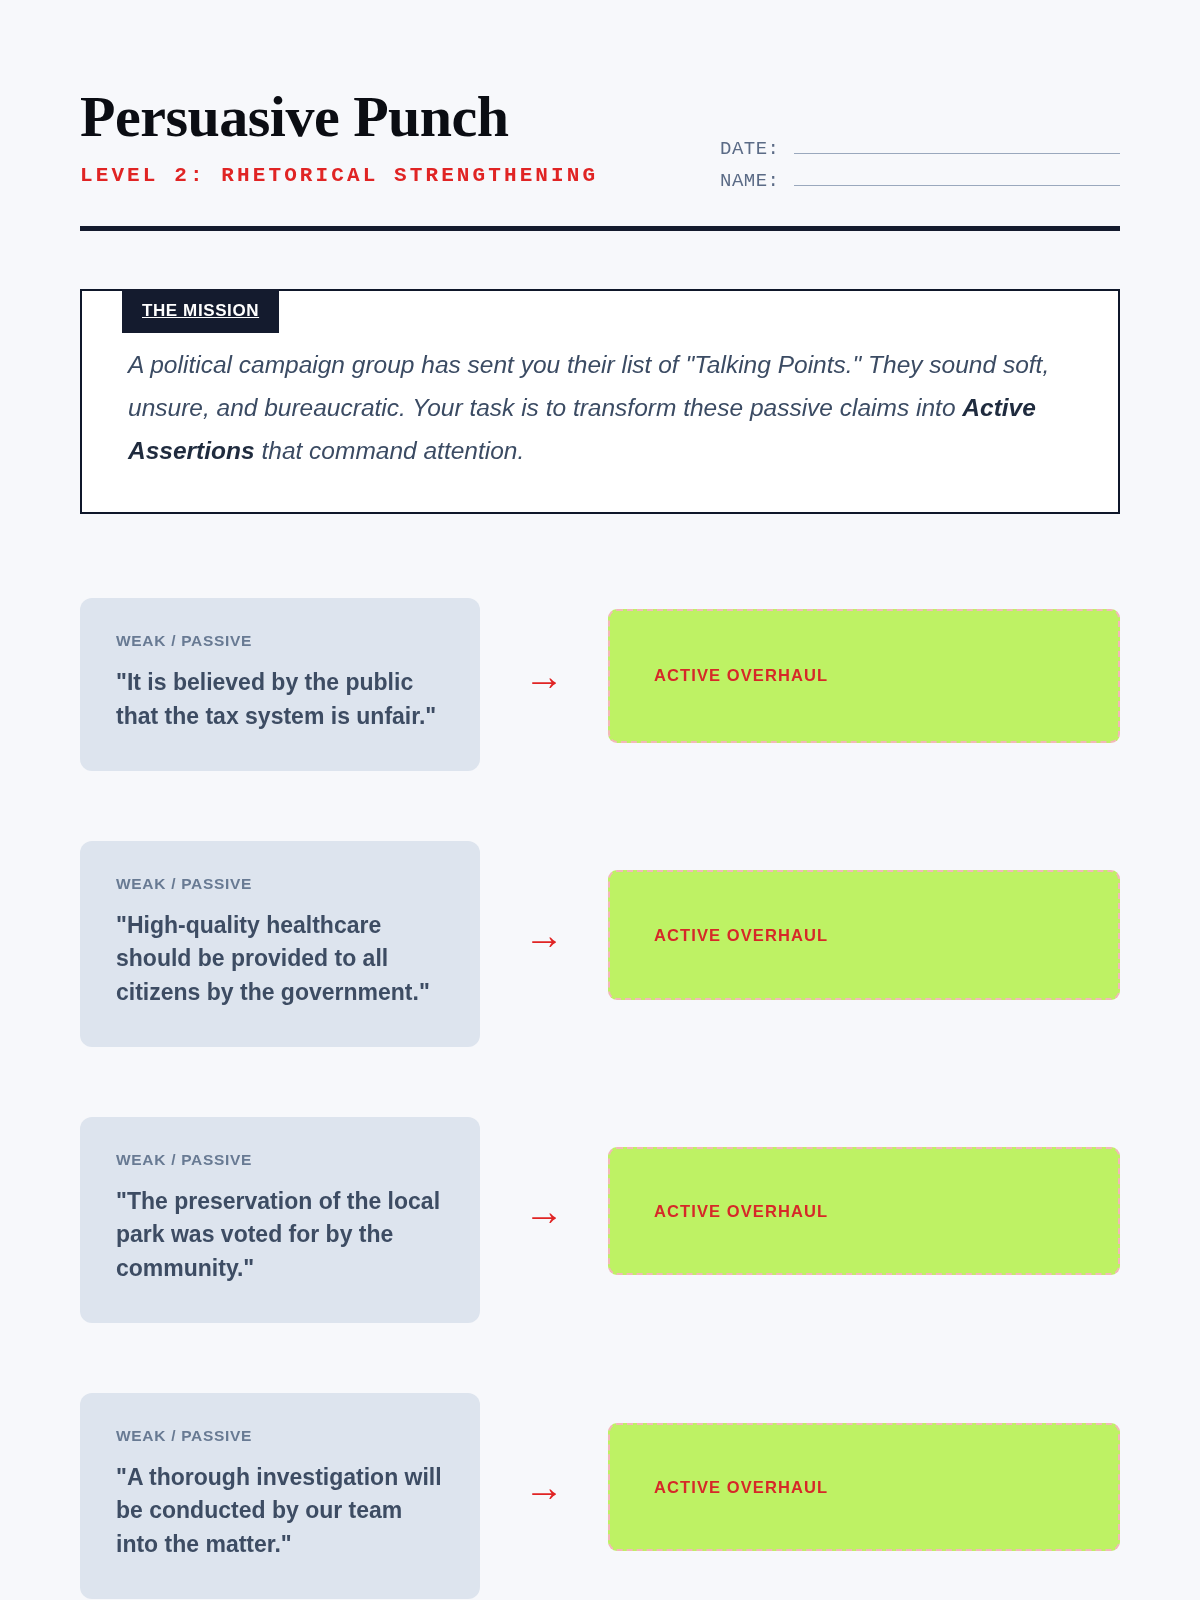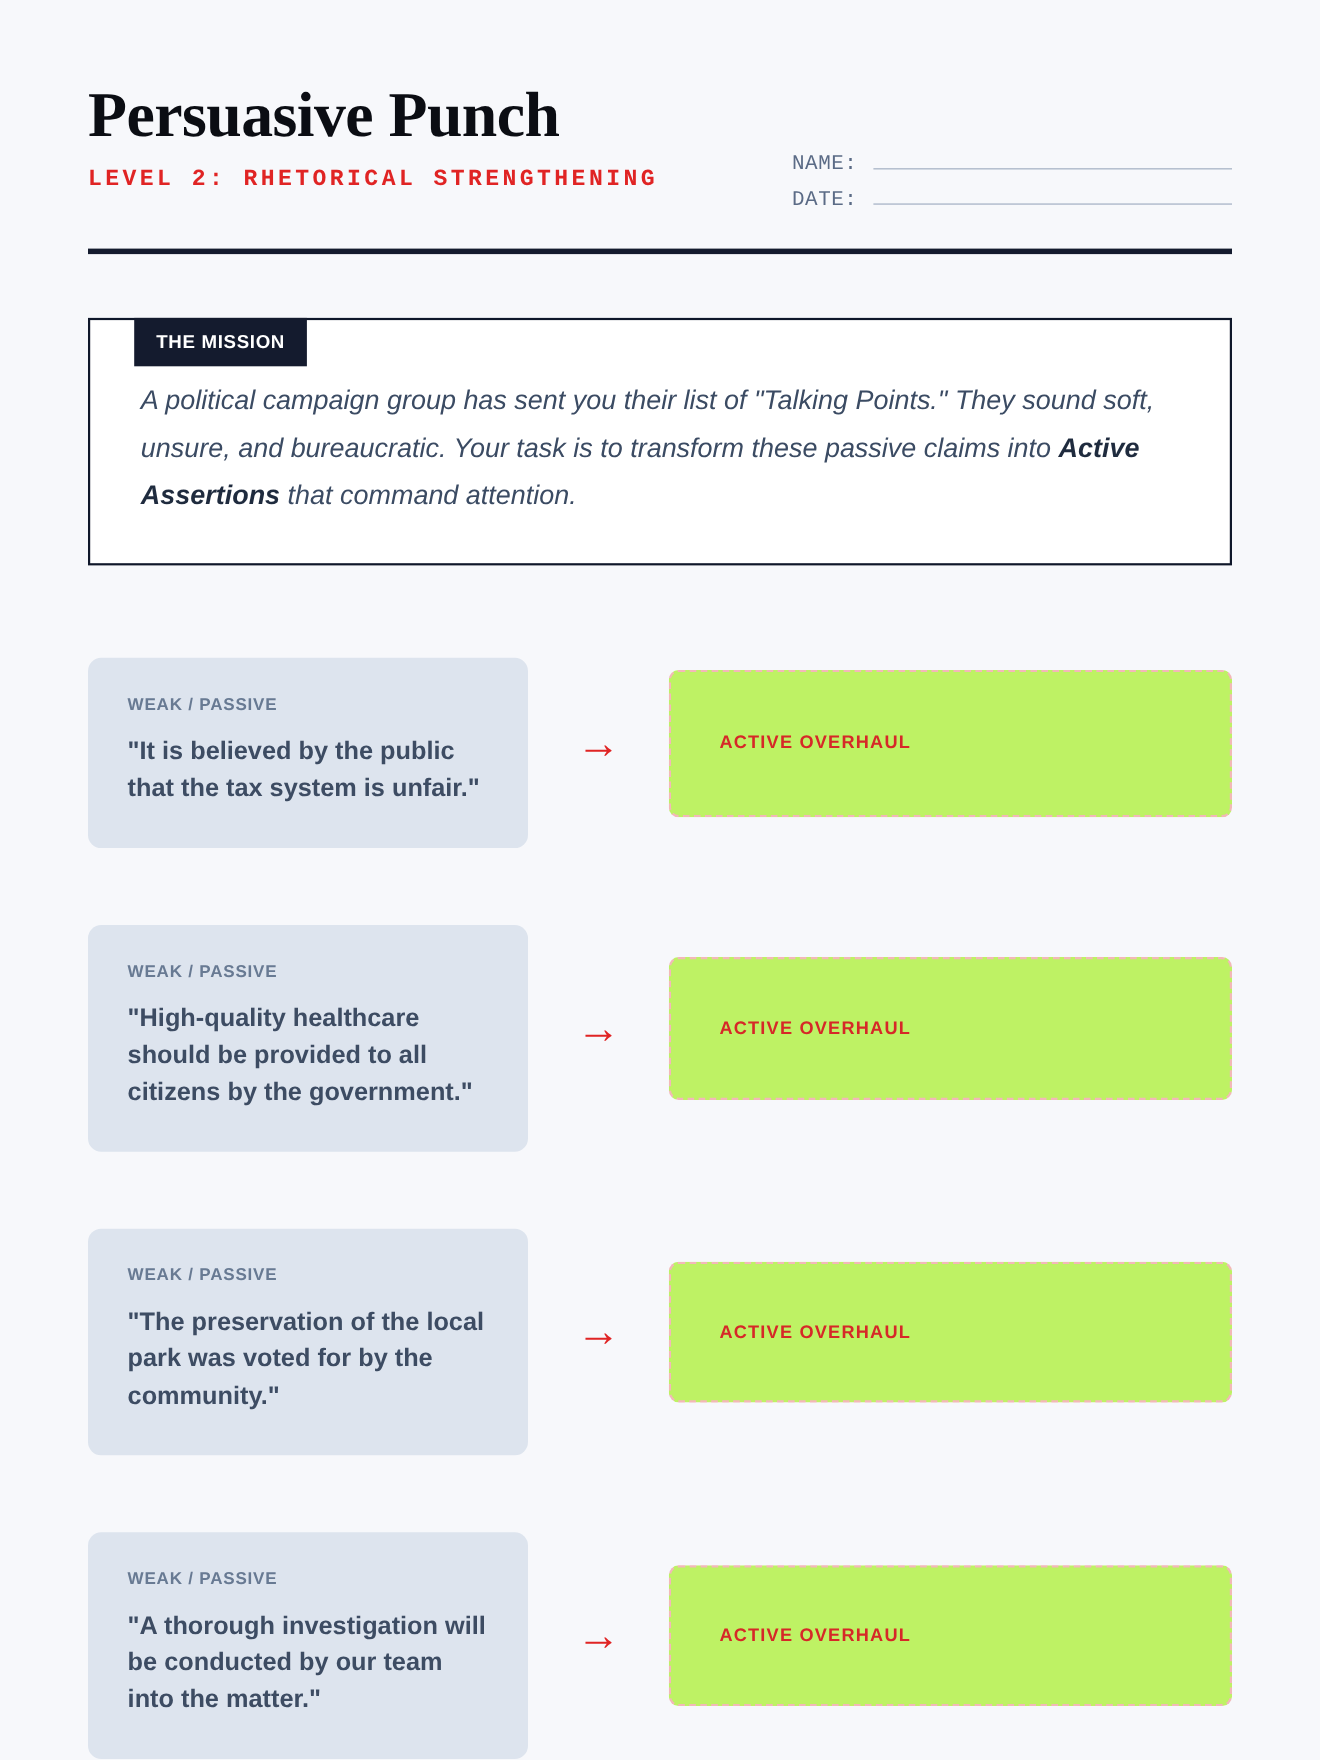--- a/index.html
+++ b/index.html
@@ -17,21 +17,21 @@
     width: 1200px;
     height: 1600px;
     box-sizing: border-box;
     padding: 0 80px;
     position: relative;
   }
 
   
   .header {
     display: flex;
-    align-items: flex-start;
+    align-items: center;
     justify-content: space-between;
     padding-top: 76px;
   }
   .header-left { flex: 0 0 auto; }
   .worksheet-title {
     font-family: "Liberation Serif", serif;
     font-weight: bold;
     font-size: 58px;
     line-height: 1.0;
     color: #0b0d13;
@@ -87,20 +87,21 @@
     position: absolute;
     top: 0;
     left: 42px;
     background: #141b2e;
     color: #ffffff;
     font-size: 17px;
     font-weight: bold;
     letter-spacing: 0.6px;
     padding: 12px 20px 12px 20px;
     z-index: 2;
+    text-decoration: underline;
   }
   .mission-box {
     margin-top: 22px;
     margin-left: -42px;
     background: #ffffff;
     border: 2px solid #0f172a;
     padding: 52px 46px 40px 46px;
   }
   .mission-text {
     font-size: 24.5px;
@@ -184,25 +185,25 @@
 
 <div class="page">
 
   <div class="header">
     <div class="header-left">
       <h1 class="worksheet-title">Persuasive Punch</h1>
       <div class="worksheet-subtitle">LEVEL 2: RHETORICAL STRENGTHENING</div>
     </div>
     <div class="header-right">
       <div class="meta-row">
+        <span class="meta-label">DATE:</span>
+        <span class="meta-line"></span>
+      </div>
+      <div class="meta-row">
         <span class="meta-label">NAME:</span>
-        <span class="meta-line"></span>
-      </div>
-      <div class="meta-row">
-        <span class="meta-label">DATE:</span>
         <span class="meta-line"></span>
       </div>
     </div>
   </div>
   <div class="header-rule"></div>
 
   <div class="mission-wrap">
     <div class="mission-badge">THE MISSION</div>
     <div class="mission-box">
       <p class="mission-text"><span>A political campaign group has sent you their list of "Talking Points." They sound soft, unsure, and bureaucratic. Your task is to transform these passive claims into </span><b>Active Assertions</b><span> that command attention.</span></p>

